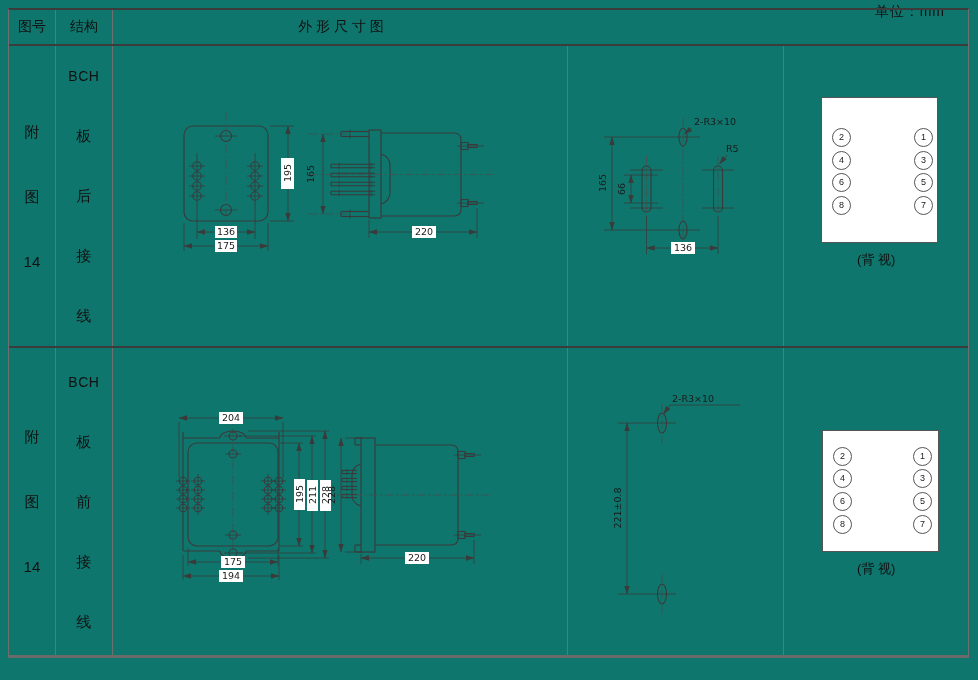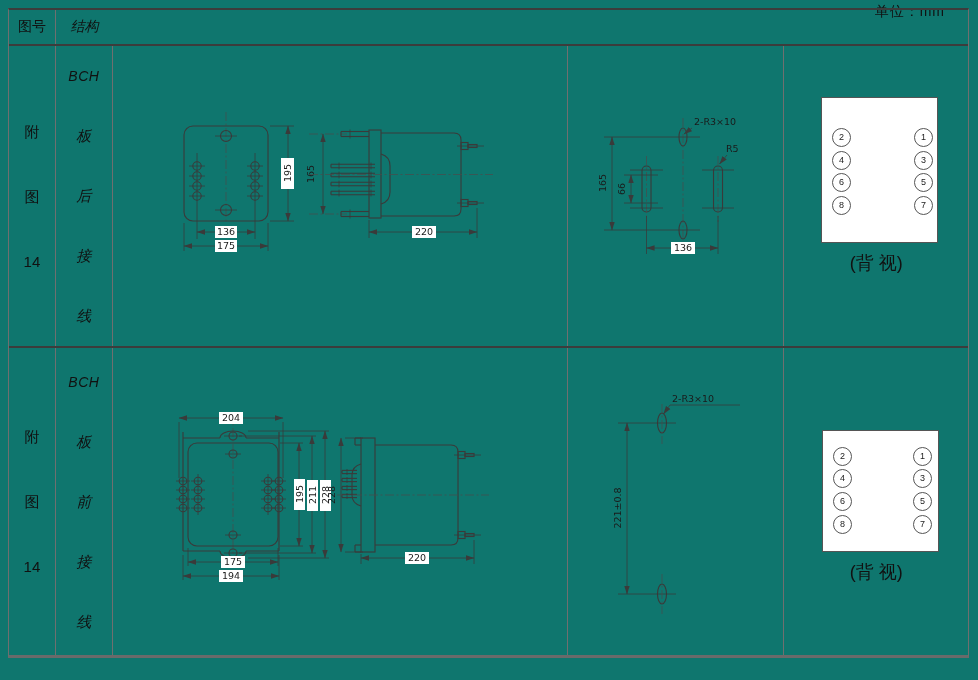--- a/index.html
+++ b/index.html
@@ -8,61 +8,62 @@
   .unit{position:absolute;top:3px;right:33px;font-size:14px;color:#111;letter-spacing:1px;}
   .table{position:absolute;left:8px;top:8px;width:961px;height:650px;box-sizing:border-box;
          border-top:2px solid #3c3c3c;border-bottom:3px solid #6a6a6a;
          border-left:1px solid #6f6f6f;border-right:1px solid #6f6f6f;}
   .trow{position:absolute;left:0;display:flex;width:959px;box-sizing:border-box;}
   .hd{top:0;height:36px;border-bottom:2px solid #3c3c3c;}
   .r1{top:36px;height:302px;border-bottom:2px solid #3c3c3c;}
   .r2{top:338px;height:307px;}
   .cell{box-sizing:border-box;border-right:1.2px solid #6f6f6f;position:relative;height:100%;}
   .cell:last-child{border-right:none;}
-  .c1{width:47px;} .c2{width:57px;font-style:italic;} .c3{width:456px;} .c4{width:217px;} .c5{width:184px;}
+  .c1{width:47px;} .c2{width:57px;} .c3{width:456px;} .c4{width:217px;} .c5{width:184px;}
   .hcell{display:flex;align-items:center;justify-content:center;font-size:14px;color:#111;}
   .tnote{position:absolute;top:0px;left:50%;transform:translateX(-38%);font-size:9px;color:#111;}
   .vstack{display:flex;flex-direction:column;align-items:center;justify-content:center;
           height:100%;font-size:15px;color:#111;gap:32px;}
   .vstack span{display:block;line-height:1;}
   .figno span{margin:9px 0;}
   .struct span{margin:6.5px 0;}
   .bch{font-size:14px;letter-spacing:0.5px;}
   svg.draw{position:absolute;left:0;top:0;}
   svg text{font-family:"DejaVu Sans",sans-serif;font-size:9.5px;fill:#1a1a1a;}
   .o{stroke:#3a3a3a;stroke-width:1.1;fill:none;}
   .t{stroke:#3a3a3a;stroke-width:0.75;fill:none;}
   .d{stroke:#3a3a3a;stroke-width:0.75;fill:none;marker-start:url(#arr);marker-end:url(#arr);}
   .ld{stroke:#3a3a3a;stroke-width:0.75;fill:none;marker-end:url(#arr);}
   .cl{stroke:#4a4a4a;stroke-width:0.7;fill:none;stroke-dasharray:9 2.5 2 2.5;}
   .w{fill:#fff;stroke:none;}
   .term-box{position:absolute;border:1.5px solid #555;background:#fff;}
   .tc{position:absolute;width:17px;height:17px;border:1.1px solid #555;border-radius:50%;
       font-size:9px;display:flex;align-items:center;justify-content:center;color:#222;background:#fff;}
-  .term-cap{position:absolute;left:0;width:100%;text-align:center;font-size:18px;color:#111;}
+  .term-cap{position:absolute;left:0;width:100%;text-align:center;font-size:13px;color:#111;}
 </style>
 </head>
 <body>
 
 <svg width="0" height="0" style="position:absolute">
   <defs>
     <marker id="arr" viewBox="0 0 10 8" markerWidth="9" markerHeight="7" refX="9.2" refY="4" orient="auto-start-reverse" markerUnits="userSpaceOnUse">
       <path d="M0,0.9 L9.5,4 L0,7.1 Z" fill="#3a3a3a"></path>
     </marker>
   </defs>
 </svg>
 
 <div id="canvas">
   <div class="unit">单位：mm</div>
 
   <div class="table">
 
     <div class="trow hd">
       <div class="cell c1 hcell">图号</div>
       <div class="cell c2 hcell">结构</div>
+      <div class="cell c3 hcell">外 形 尺 寸 图</div>
     </div>
 
     <div class="trow r1">
       <div class="cell c1">
         <div class="vstack figno">
           <span>附</span>
           <span>图</span>
           <span>14</span>
         </div>
       </div>

